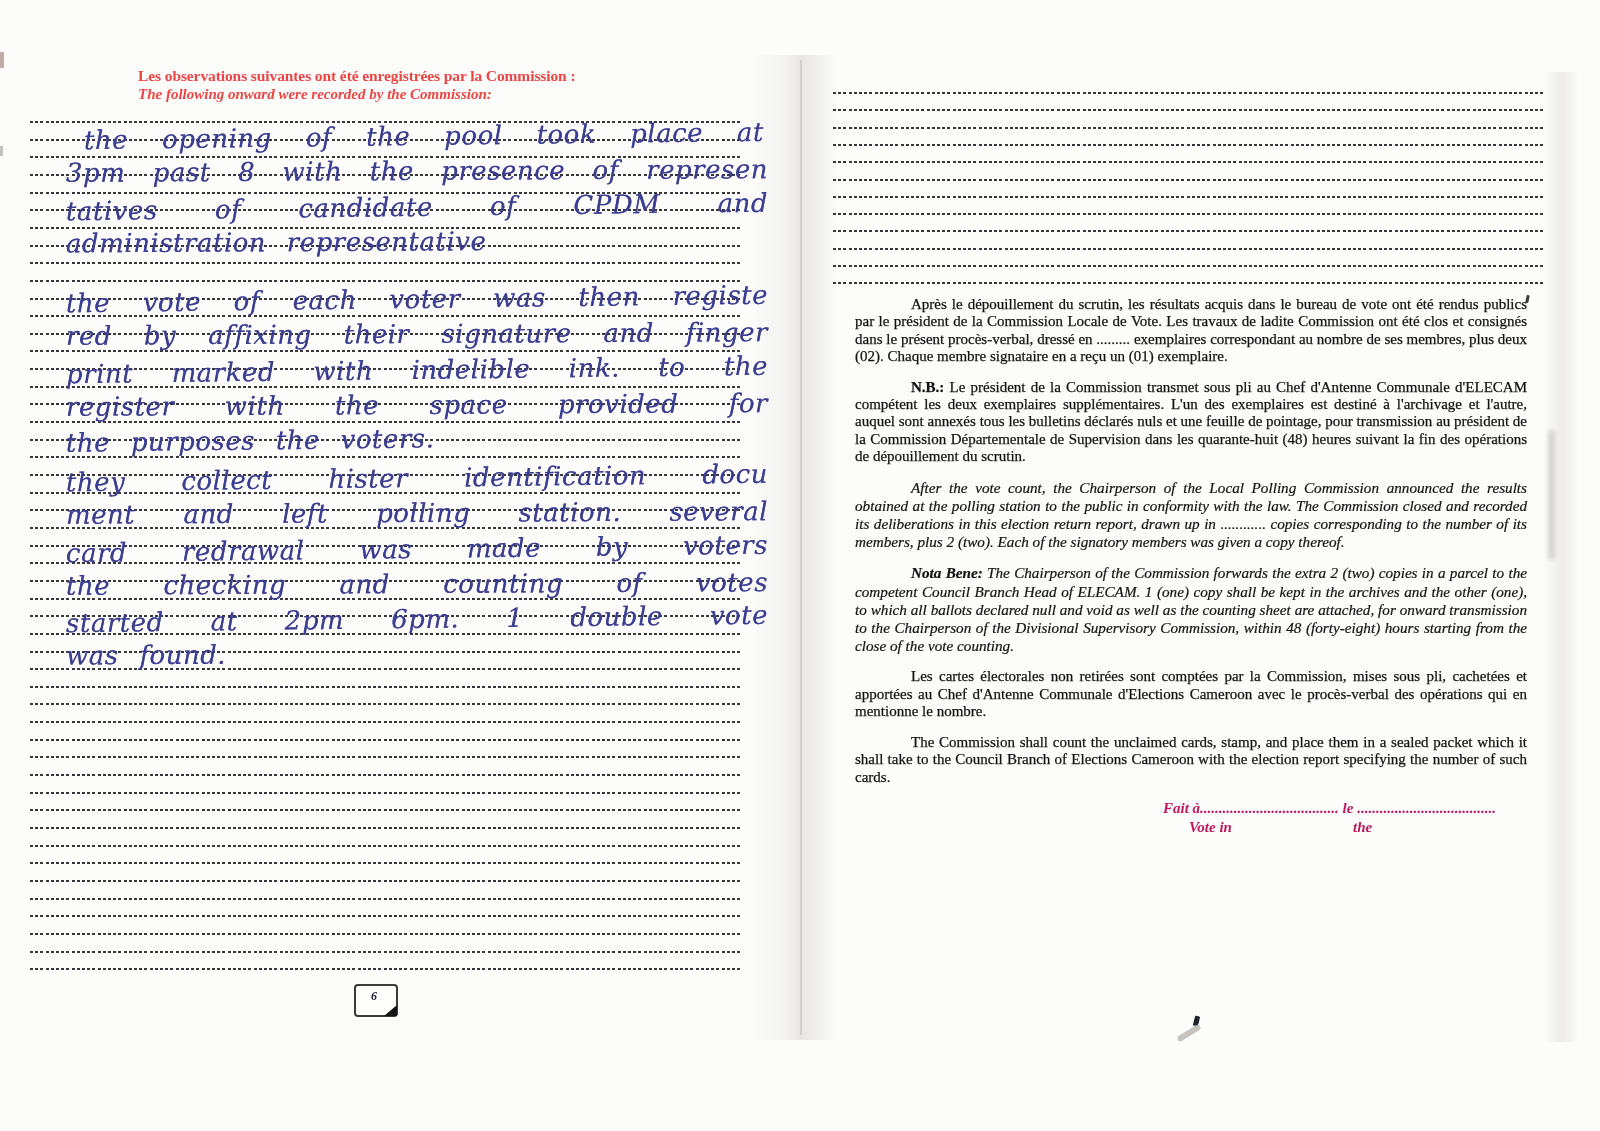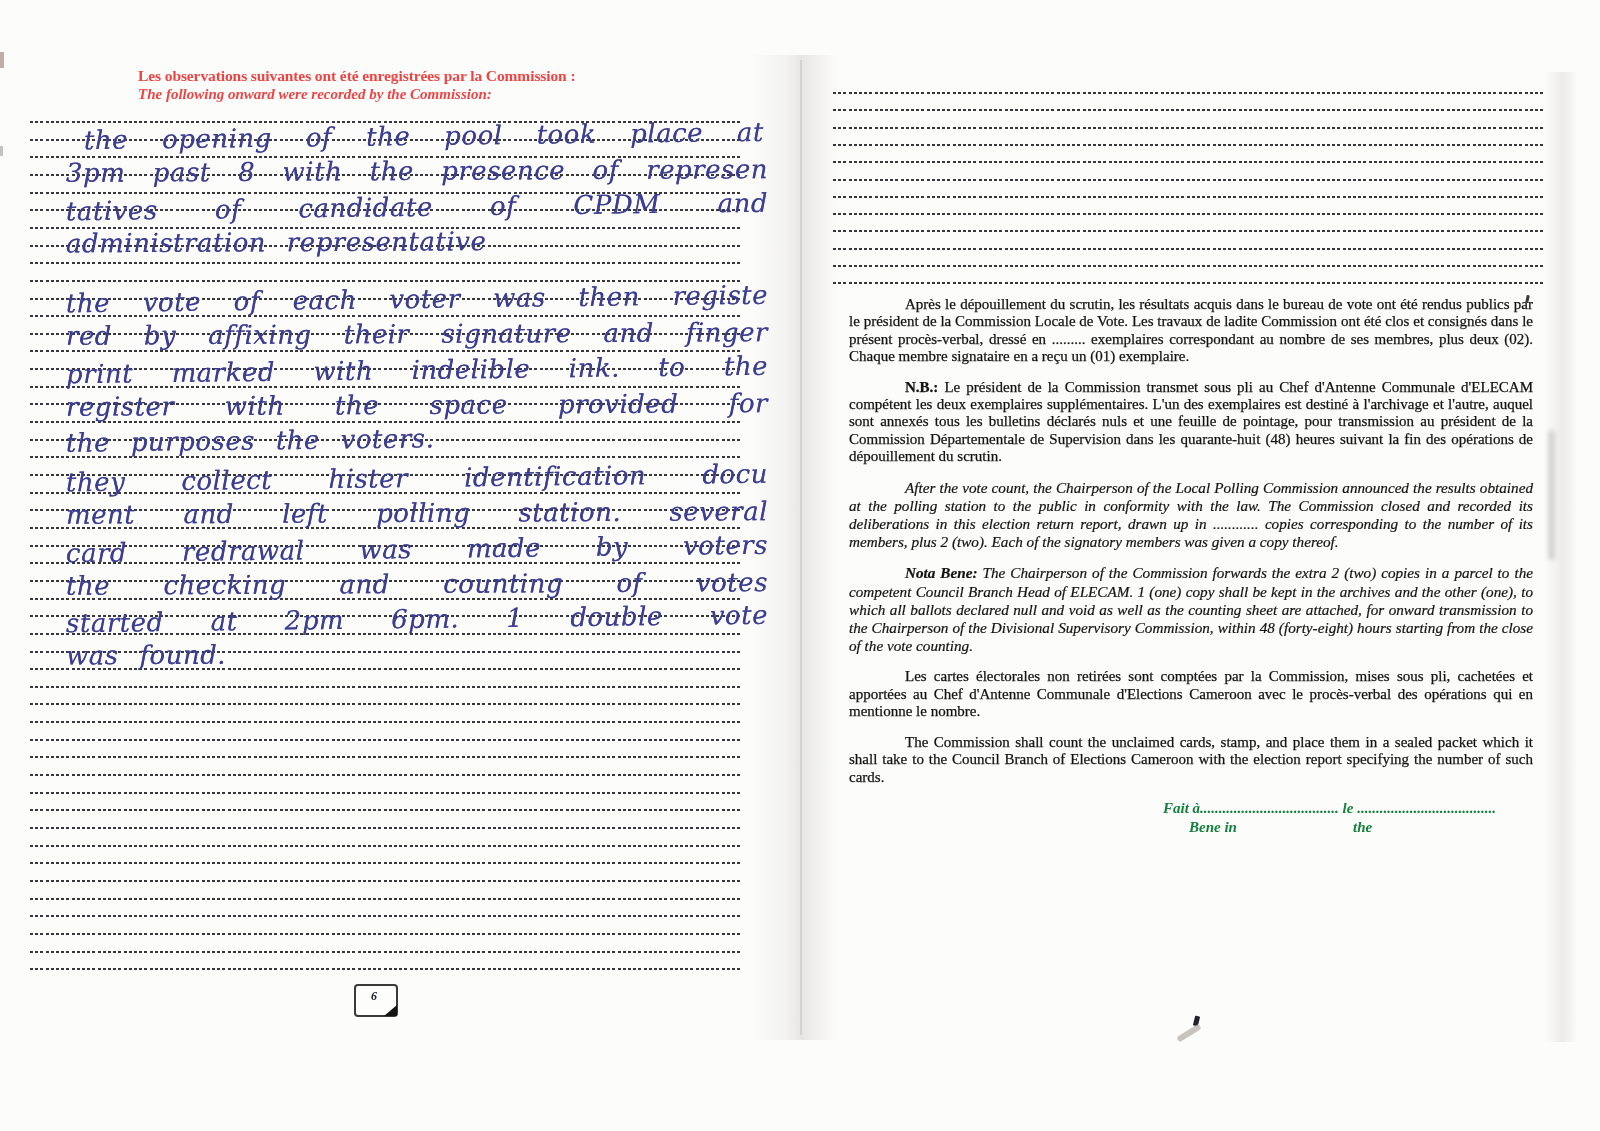--- a/index.html
+++ b/index.html
@@ -44,27 +44,27 @@
   .stray-tick{position:absolute;left:1194px;top:1016px;width:5px;height:10px;background:#20222c;
               border-radius:1px;transform:rotate(14deg);}
   .stray-smudge{position:absolute;left:1176px;top:1030px;width:26px;height:6px;background:#b9b5b0;
               transform:rotate(-32deg);border-radius:3px;opacity:.8;}
   .stray-apos{position:absolute;left:1526px;top:295px;width:3px;height:8px;background:#3a3a3a;
               transform:rotate(12deg);border-radius:1px;}
 
   
   .right-page{position:absolute;left:833px;top:0;width:715px;height:1045px;}
   .rp-text{position:absolute;left:8px;top:296px;width:700px;color:#131313;}
-  .rp-text p{margin:0 8px 13px;text-align:justify;text-indent:56px;}
+  .rp-text p{margin:0 14px 13px;text-align:justify;text-indent:56px;}
   .rp-text p.fr,.rp-text p.enu{font-size:15px;line-height:17.4px;-webkit-text-stroke:.25px #131313;}
   .rp-text p.en{font-style:italic;font-size:15.2px;line-height:18.2px;-webkit-text-stroke:.2px #131313;}
   .rp-text p b{font-weight:700;}
   .rp-text p.tight{margin-bottom:3px;}
 
-  .signoff{margin:8px 0 0 322px;width:340px;color:#15803d;}
+  .signoff{margin:8px 0 0 322px;width:340px;color:#be185d;}
   .fait{font:italic 700 15px/19px "Liberation Serif",serif;}
   .doneline{position:relative;height:19px;font:italic 700 15px/19px "Liberation Serif",serif;}
   .done{position:absolute;left:26px;}
   .the{position:absolute;left:190px;}
 
   .watermark{position:absolute;right:10px;top:1064px;
              font-family:"Liberation Sans",sans-serif;font-size:30px;color:#1c1c1c;letter-spacing:.3px;}
 </style>
 </head>
 <body>
@@ -171,21 +171,21 @@
     <div class="rp-text" id="rp-text">
       <p class="fr">Après le dépouillement du scrutin, les résultats acquis dans le bureau de vote ont été rendus publics par le président de la Commission Locale de Vote. Les travaux de ladite Commission ont été clos et consignés dans le présent procès-verbal, dressé en ......... exemplaires correspondant au nombre de ses membres, plus deux (02). Chaque membre signataire en a reçu un (01) exemplaire.</p>
         <p class="fr"><b>N.B.: </b>Le président de la Commission transmet sous pli au Chef d'Antenne Communale d'ELECAM compétent les deux exemplaires supplémentaires. L'un des exemplaires est destiné à l'archivage et l'autre, auquel sont annexés tous les bulletins déclarés nuls et une feuille de pointage, pour transmission au président de la Commission Départementale de Supervision dans les quarante-huit (48) heures suivant la fin des opérations de dépouillement du scrutin.</p>
         <p class="en">After the vote count, the Chairperson of the Local Polling Commission announced the results obtained at the polling station to the public in conformity with the law. The Commission closed and recorded its deliberations in this election return report, drawn up in ............ copies corresponding to the number of its members, plus 2 (two). Each of the signatory members was given a copy thereof.</p>
         <p class="en"><b>Nota Bene: </b>The Chairperson of the Commission forwards the extra 2 (two) copies in a parcel to the competent Council Branch Head of ELECAM. 1 (one) copy shall be kept in the archives and the other (one), to which all ballots declared null and void as well as the counting sheet are attached, for onward transmission to the Chairperson of the Divisional Supervisory Commission, within 48 (forty-eight) hours starting from the close of the vote counting.</p>
         <p class="fr">Les cartes électorales non retirées sont comptées par la Commission, mises sous pli, cachetées et apportées au Chef d'Antenne Communale d'Elections Cameroon avec le procès-verbal des opérations qui en mentionne le nombre.</p>
         <p class="enu">The Commission shall count the unclaimed cards, stamp, and place them in a sealed packet which it shall take to the Council Branch of Elections Cameroon with the election report specifying the number of such cards.</p>
         <div class="signoff" id="signoff">
         <div class="fait">Fait à..................................... le .....................................</div>
         <div class="doneline">
-          <span class="done">Bene in</span>
+          <span class="done">Vote in</span>
           <span class="the">the</span>
         </div>
       </div>
     </div>
   </section>
 
   <div class="right-edge"></div>
   <div class="edge-scuff"></div>
   <div class="edge-speck1"></div>
   <div class="edge-speck2"></div>

